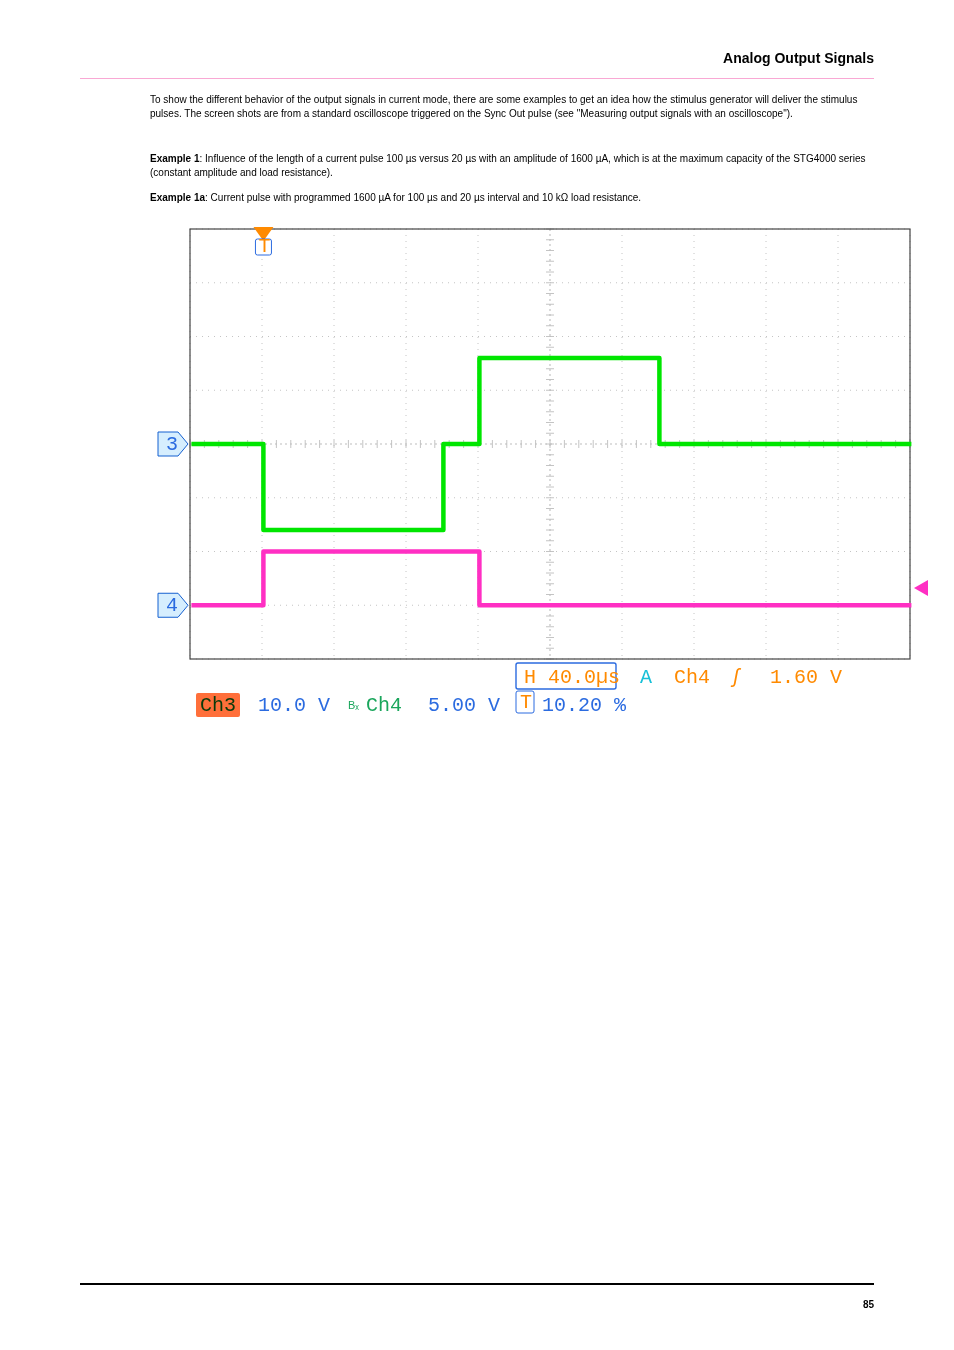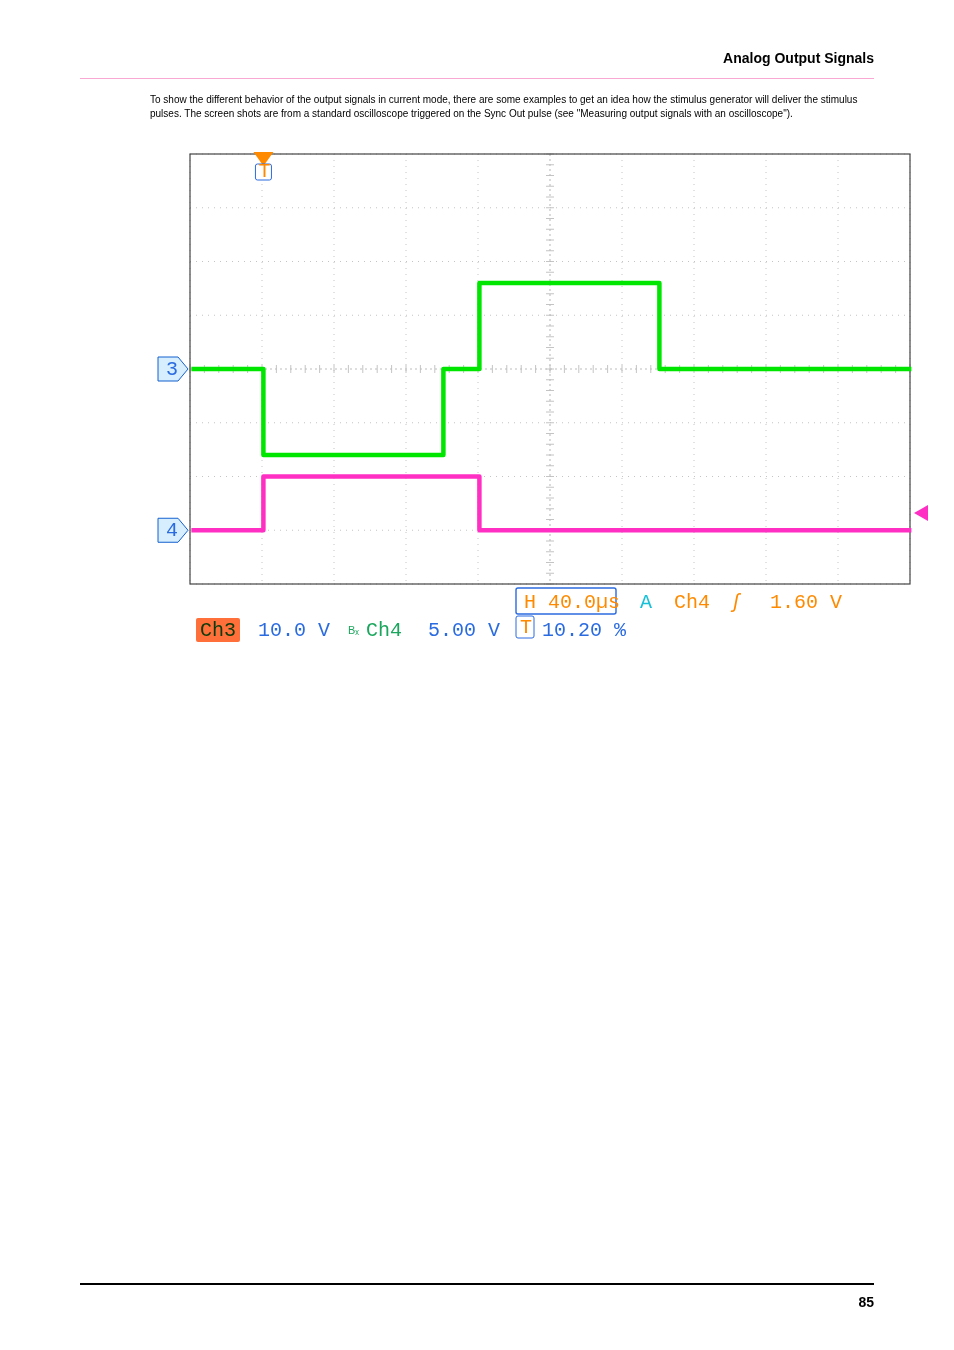--- a/index.html
+++ b/index.html
@@ -66,40 +66,46 @@
   .chipCh3box { fill: #ff6f3a; }
   .bw-small   { font-size: 11px; fill:#1aa65c; }
   .tmarker-fill { fill:#ff8a00; }
   .tmarker-rect { fill:#fff; stroke:#2b6be0; }
 
   .page-num {
     position: absolute;
     right: 80px;
     bottom: 40px;
     font-weight: bold;
-    font-size: 14px;
+    font-size: 10px;
   }
   .foot-rule {
     position: absolute;
     left: 80px; right: 80px;
     bottom: 65px;
     border-top: 2px solid #000;
   }
 </style>
 </head>
 <body>
 
 <div class="page">
   <div class="running-head">Analog Output Signals</div>
 
 
   <div class="body-col">
     <p>To show the different behavior of the output signals in current mode, there are some examples to get an idea how the stimulus generator will deliver the stimulus pulses. The screen shots are from a standard oscilloscope triggered on the Sync Out pulse (see "Measuring output signals with an oscilloscope").</p>
 
-
+    <p class="tight" style="margin-top:32px;">
+      <span class="bold">Example 1</span><span>: Influence of the length of a current pulse 100 µs versus 20 µs with an amplitude of 1600 µA, which is at the maximum capacity of the STG4000 series (constant amplitude and load resistance).</span>
+    </p>
+
+    <p class="tight">
+      <span class="bold">Example 1a</span><span>: Current pulse with programmed 1600 µA for 100 µs and 20 µs interval and 10 kΩ load resistance.</span>
+    </p>
 
 
     <div class="scope-wrap">
       <svg class="scope" viewBox="0 0 790 530" id="scope-svg">
 
       <line x1="40" y1="12" x2="40" y2="442" class="grid-major"></line>
           <line x1="112" y1="12" x2="112" y2="442" class="grid-major"></line>
           <line x1="184" y1="12" x2="184" y2="442" class="grid-major"></line>
           <line x1="256" y1="12" x2="256" y2="442" class="grid-major"></line>
           <line x1="328" y1="12" x2="328" y2="442" class="grid-major"></line>

